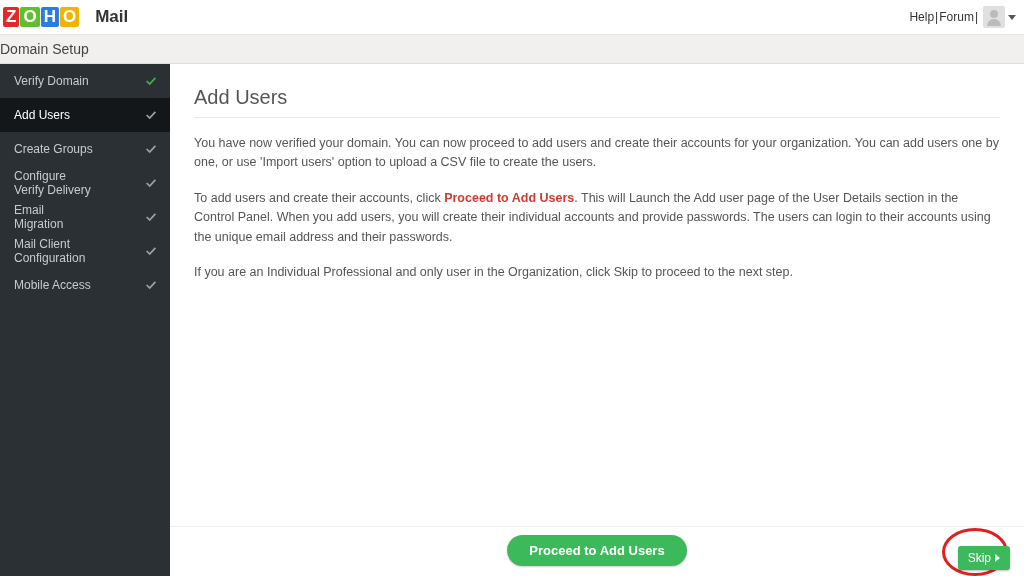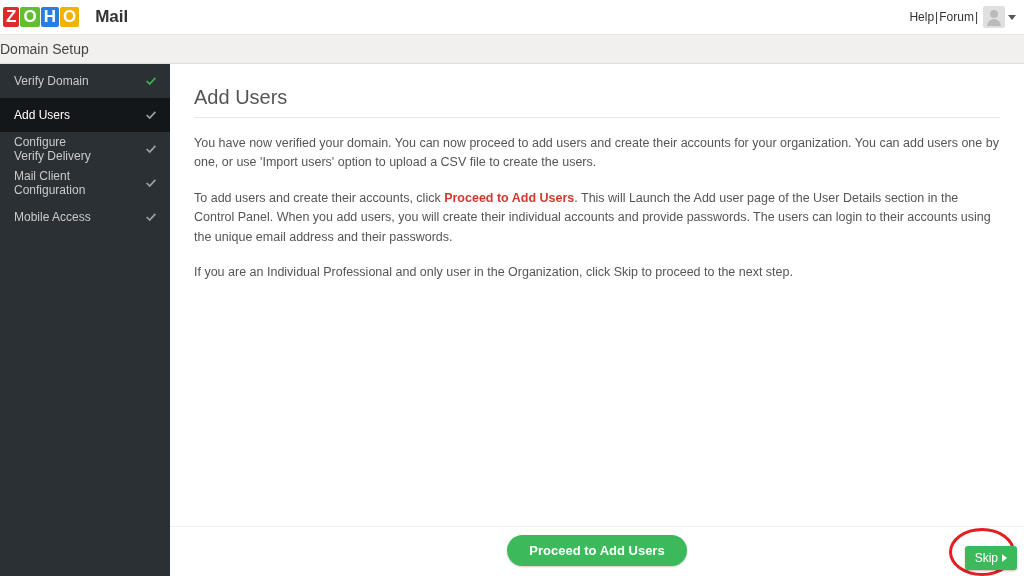--- a/index.html
+++ b/index.html
@@ -41,21 +41,21 @@
 
     
     .main { flex:1; position:relative; padding:22px 24px 0 24px; background:#fff; }
     .main h2 { font-size:20px; font-weight:400; color:#555; padding-bottom:8px; border-bottom:1px solid #e6e6e6; margin-bottom:16px; }
     .main p { font-size:12.5px; color:#555; line-height:1.55; margin-bottom:16px; }
     .main p .emph { color:#d13a2f; font-weight:bold; }
 
     
     .bottom { position:absolute; left:0; right:0; bottom:10px; height:40px; display:flex; align-items:center; justify-content:center; border-top:1px solid #eee; padding-top:8px; }
     .btn-primary { background:#3cb95a; color:#fff; border:none; border-radius:16px; padding:8px 22px; font-size:13px; font-weight:bold; cursor:pointer; box-shadow:0 1px 2px rgba(0,0,0,0.2); }
-    .skip-wrap { position:absolute; right:7px; bottom:6px; }
+    .skip-wrap { position:absolute; right:14px; bottom:6px; }
     .annot { position:absolute; right:2px; bottom:-6px; width:66px; height:48px; border:3px solid #e02020; border-radius:50%; pointer-events:none; }
     .btn-skip { background:#3cb95a; color:#fff; border:none; border-radius:3px; padding:5px 10px; font-size:12px; cursor:pointer; display:flex; align-items:center; gap:4px; box-shadow:0 1px 2px rgba(0,0,0,0.25); position:relative; }
     .btn-skip .chev { width:0;height:0;border-top:4px solid transparent;border-bottom:4px solid transparent;border-left:5px solid #fff; }
   </style>
 </head>
 <body>
 
 <div class="topbar">
   <div class="logo">
     <span class="logo-z">Z</span>
@@ -91,21 +91,37 @@
     </div>
     <div class="side-item active">
       <span>Add Users</span>
       <span class="check grey">
           <svg viewBox="0 0 16 16">
             <path d="M3 8 L6.5 11.5 L13 4.5" fill="none" stroke-width="2"></path>
           </svg>
         </span>
     </div>
     <div class="side-item">
+      <span>Create Groups</span>
+      <span class="check grey">
+          <svg viewBox="0 0 16 16">
+            <path d="M3 8 L6.5 11.5 L13 4.5" fill="none" stroke-width="2"></path>
+          </svg>
+        </span>
+    </div>
+    <div class="side-item">
       <span>Configure Verify Delivery</span>
+      <span class="check grey">
+          <svg viewBox="0 0 16 16">
+            <path d="M3 8 L6.5 11.5 L13 4.5" fill="none" stroke-width="2"></path>
+          </svg>
+        </span>
+    </div>
+    <div class="side-item">
+      <span>Email Migration</span>
       <span class="check grey">
           <svg viewBox="0 0 16 16">
             <path d="M3 8 L6.5 11.5 L13 4.5" fill="none" stroke-width="2"></path>
           </svg>
         </span>
     </div>
     <div class="side-item">
       <span>Mail Client Configuration</span>
       <span class="check grey">
           <svg viewBox="0 0 16 16">

